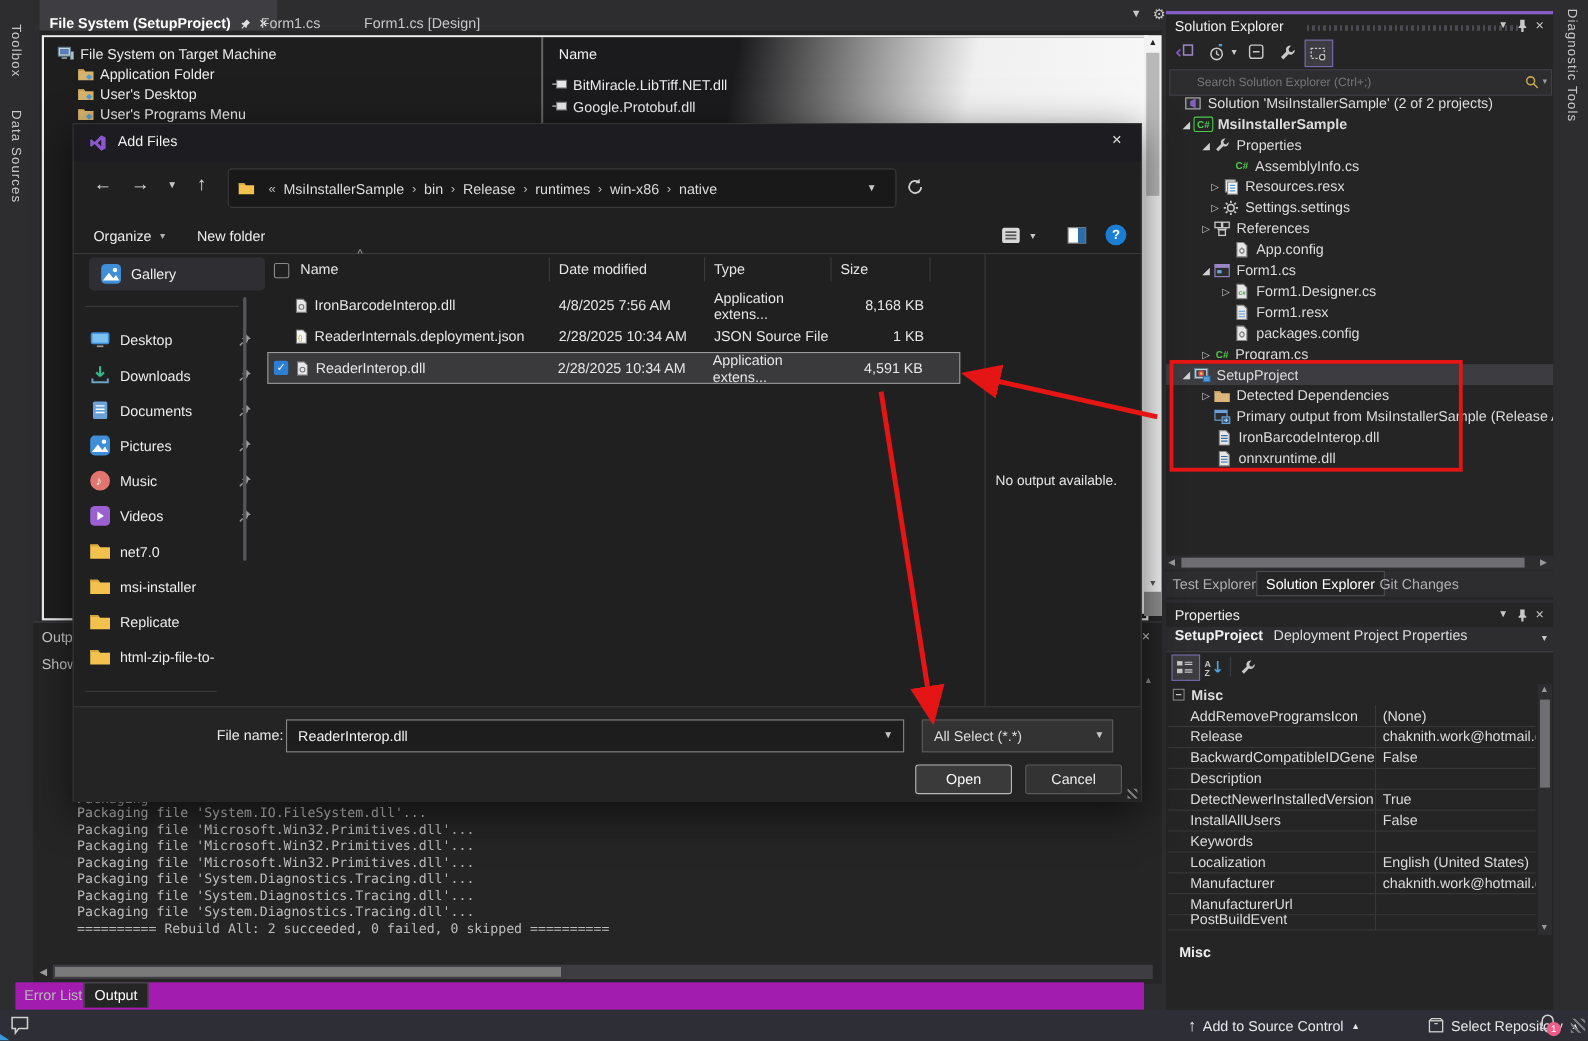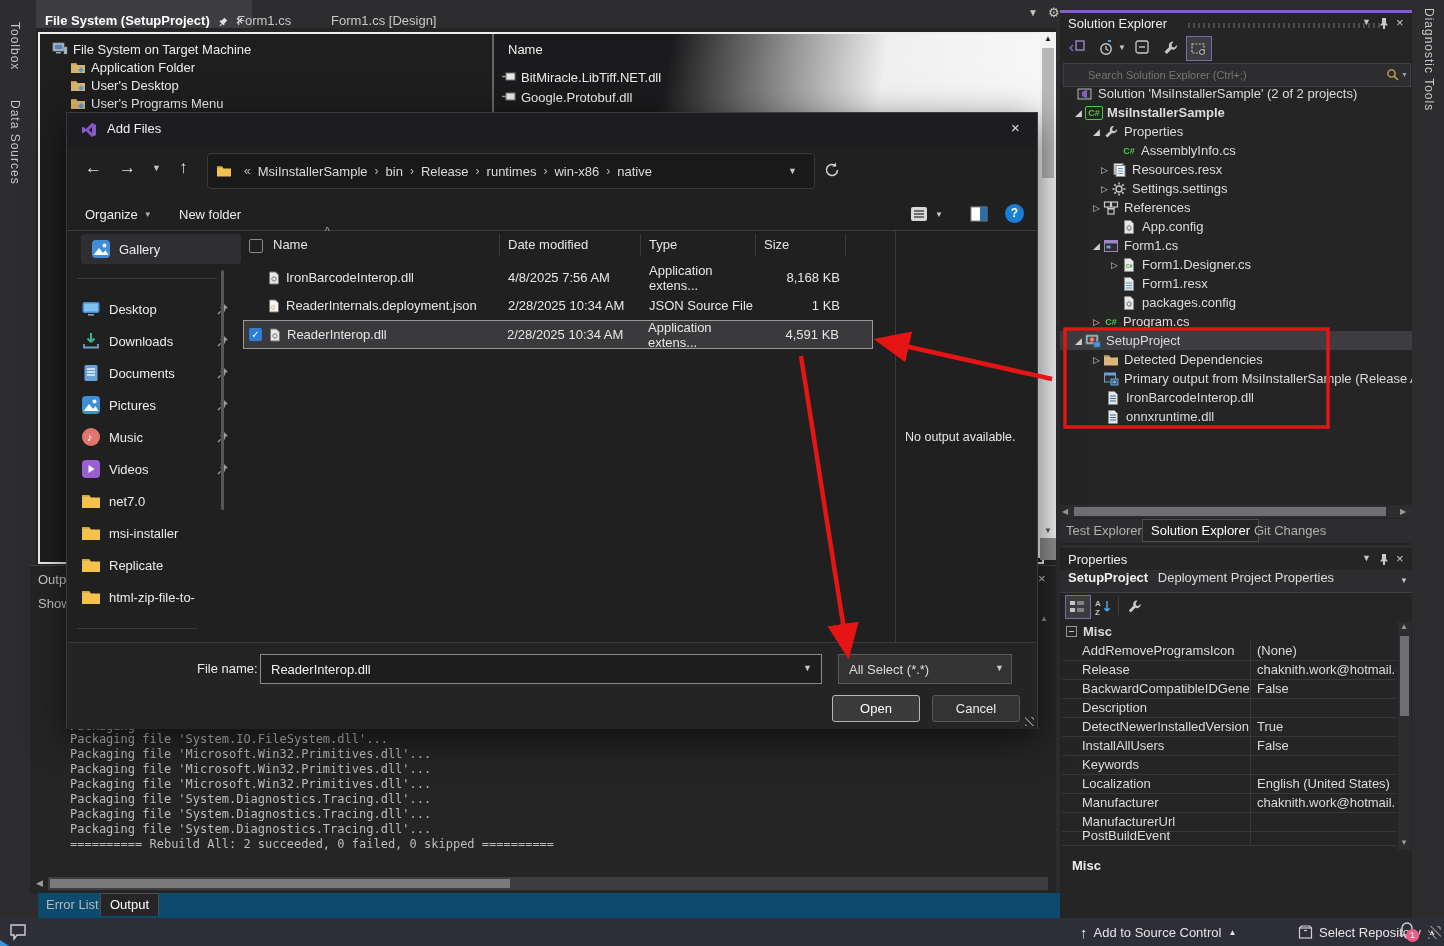--- a/index.html
+++ b/index.html
@@ -172,21 +172,21 @@
   <div class="oline" style="top:271px">========== Rebuild All: 2 succeeded, 0 failed, 0 skipped ==========</div>
 
   <span class="abs" style="left:1010px;top:48px;color:#8a8a8a;font-size:8px">▲</span>
 
   <span class="abs" style="left:6px;top:312px;color:#9a9a9a;font-size:9px">◀</span>
   <div class="abs" style="left:18px;top:311px;width:1000px;height:13px;background:#3e3e42">
     <div class="abs" style="left:2px;top:2px;width:460px;height:9px;background:#7a7a7a"></div>
   </div>
 </div>
 
-<div class="abs" style="left:38px;top:893px;width:1026px;height:25px;background:#0c4a6e">
+<div class="abs" style="left:14px;top:893px;width:1026px;height:25px;background:#a21caf">
   <div class="abs nw" style="left:8px;top:4px;color:#b8b8b8">Error List</div>
   <div class="abs nw" style="left:62px;top:0;height:22px;line-height:22px;padding:0 9px;background:#252526;border:1px solid #4d4d52;border-bottom:none;color:#ffffff">Output</div>
 </div>
 
 <div class="abs" style="left:0;top:918px;width:1444px;height:28px;background:#2e2e36;z-index:5">
   <svg class="abs" style="left:8px;top:4px" width="20" height="20" viewBox="0 0 20 20">
       <path d="M3 3h14v10H9l-3 4v-4H3z" fill="none" stroke="#d0d0d0" stroke-width="1.4"></path>
     </svg>
   <div class="abs" style="left:0;top:22px;width:0;height:0;border-left:9px solid #3a96dd;border-top:6px solid transparent"></div>
   <div class="abs flex" style="left:1080px;top:0;height:28px;color:#e6e6e6">

